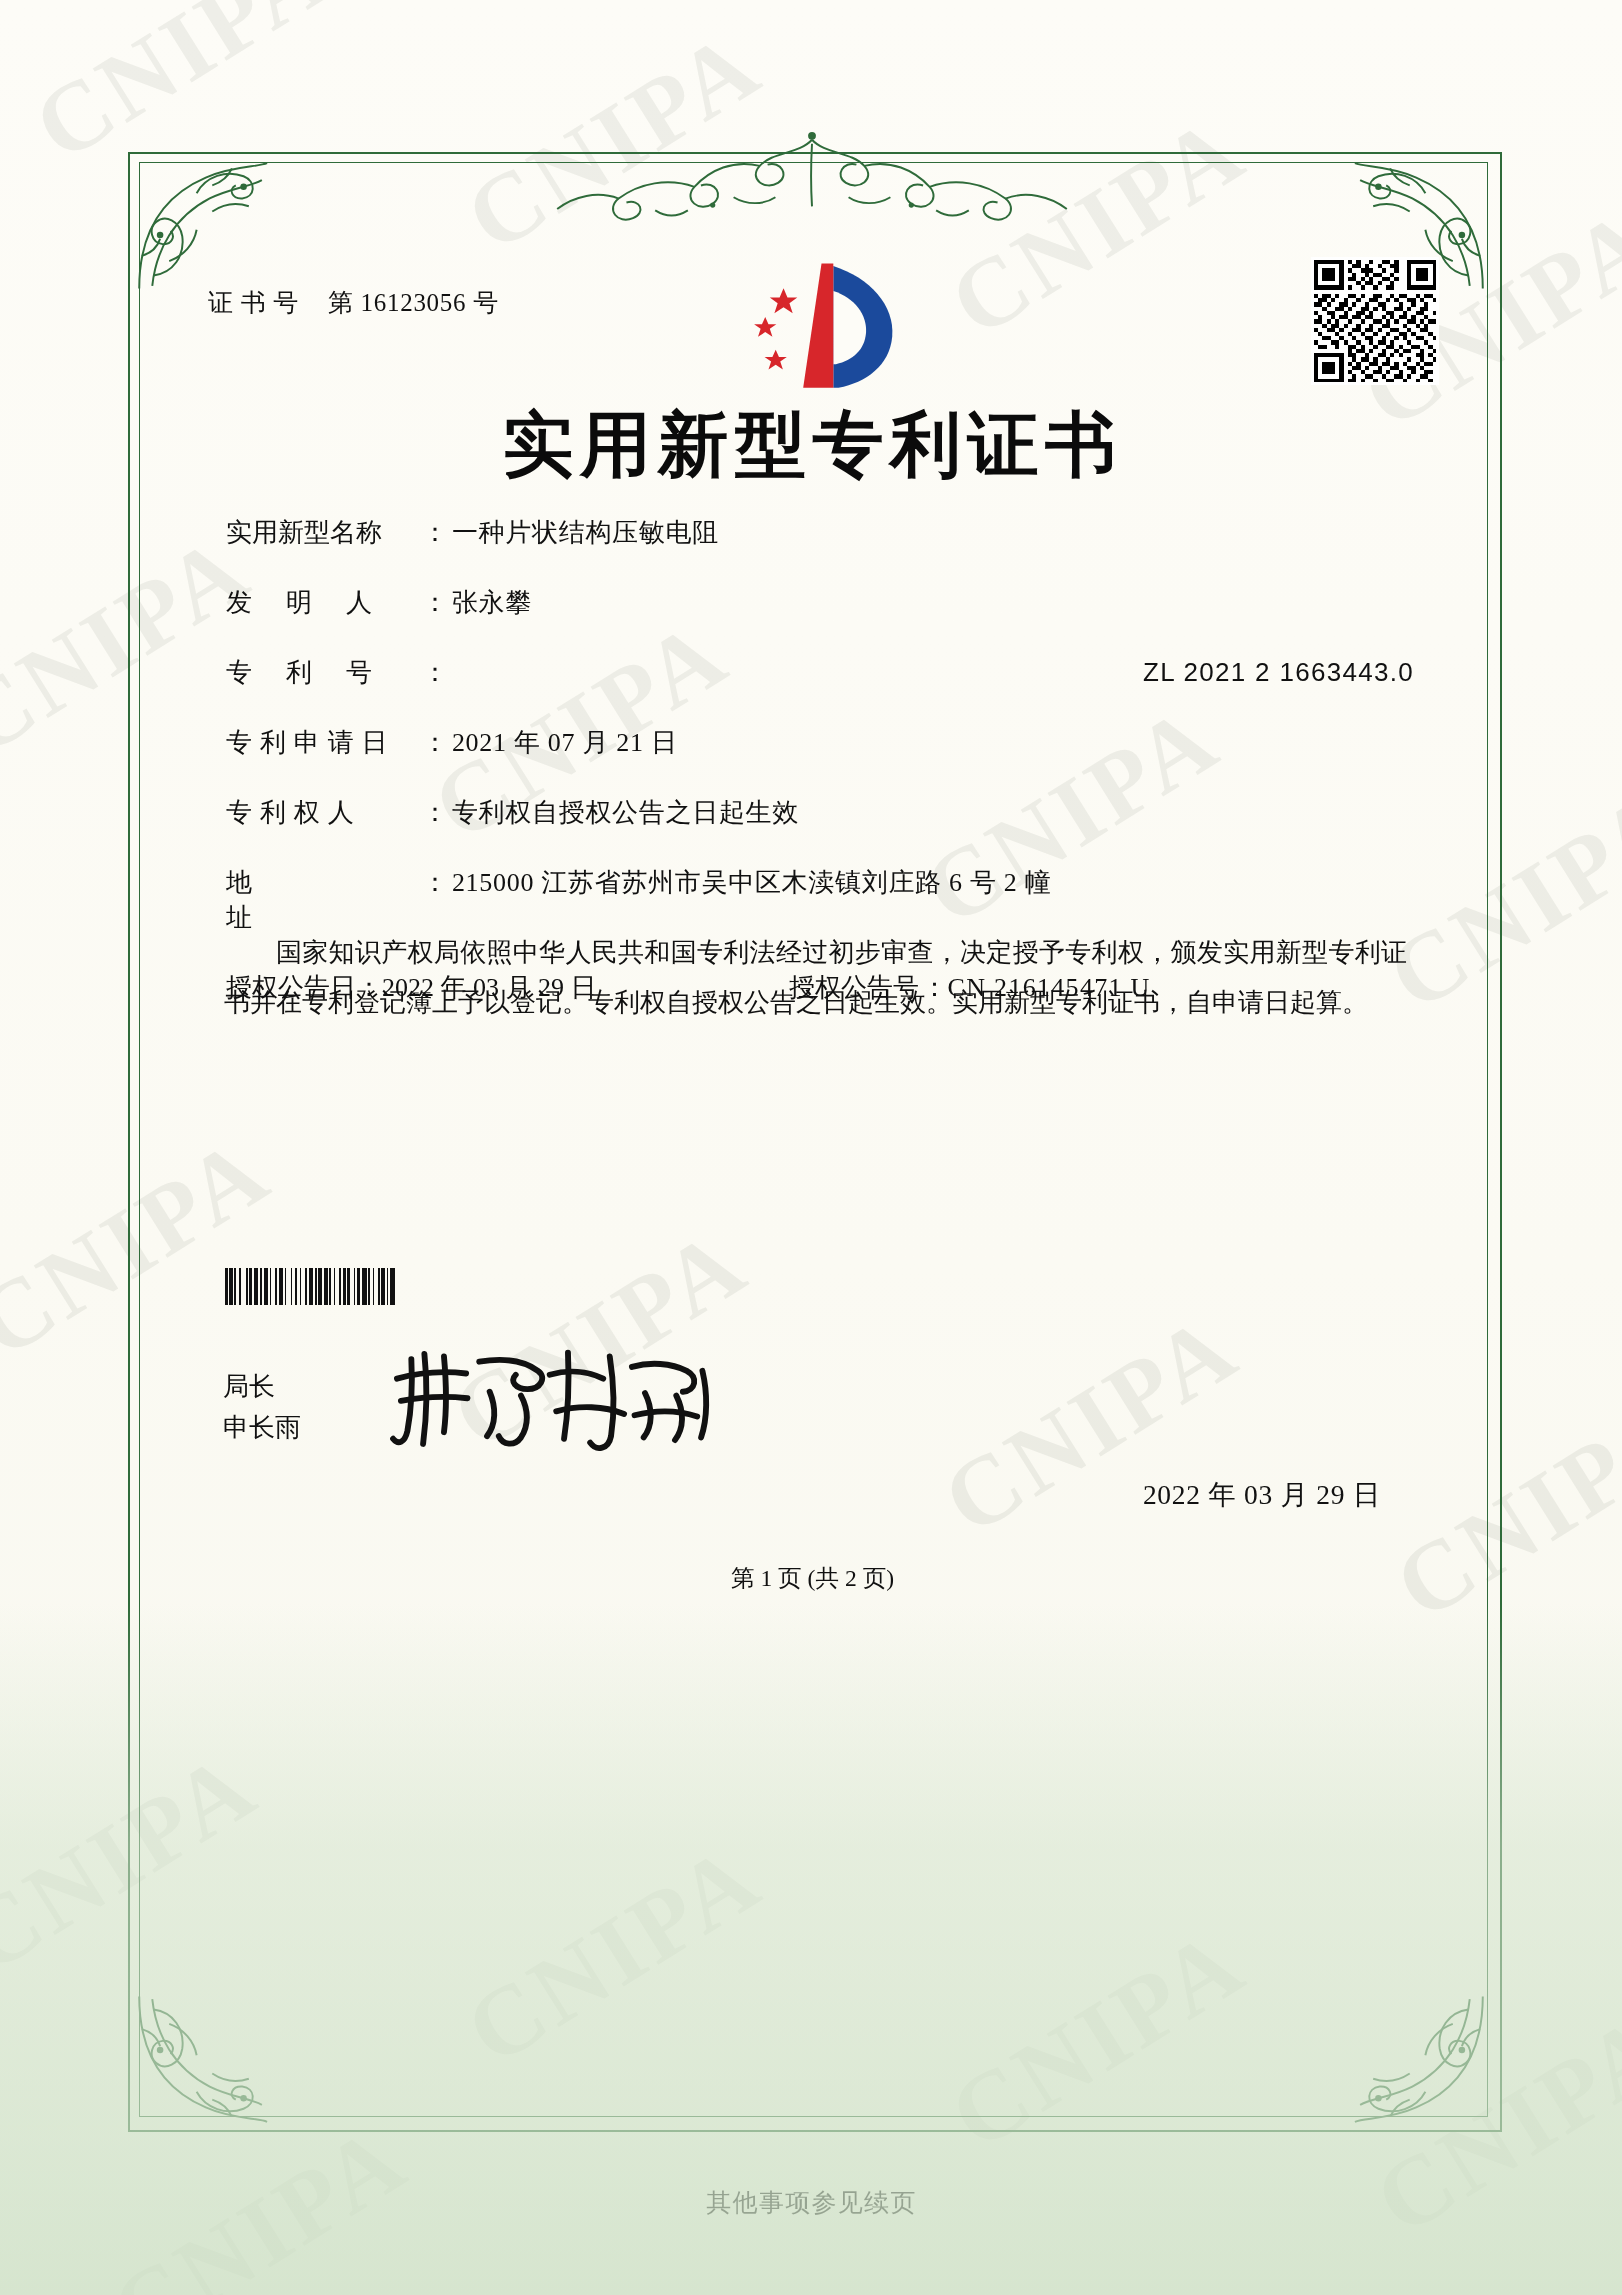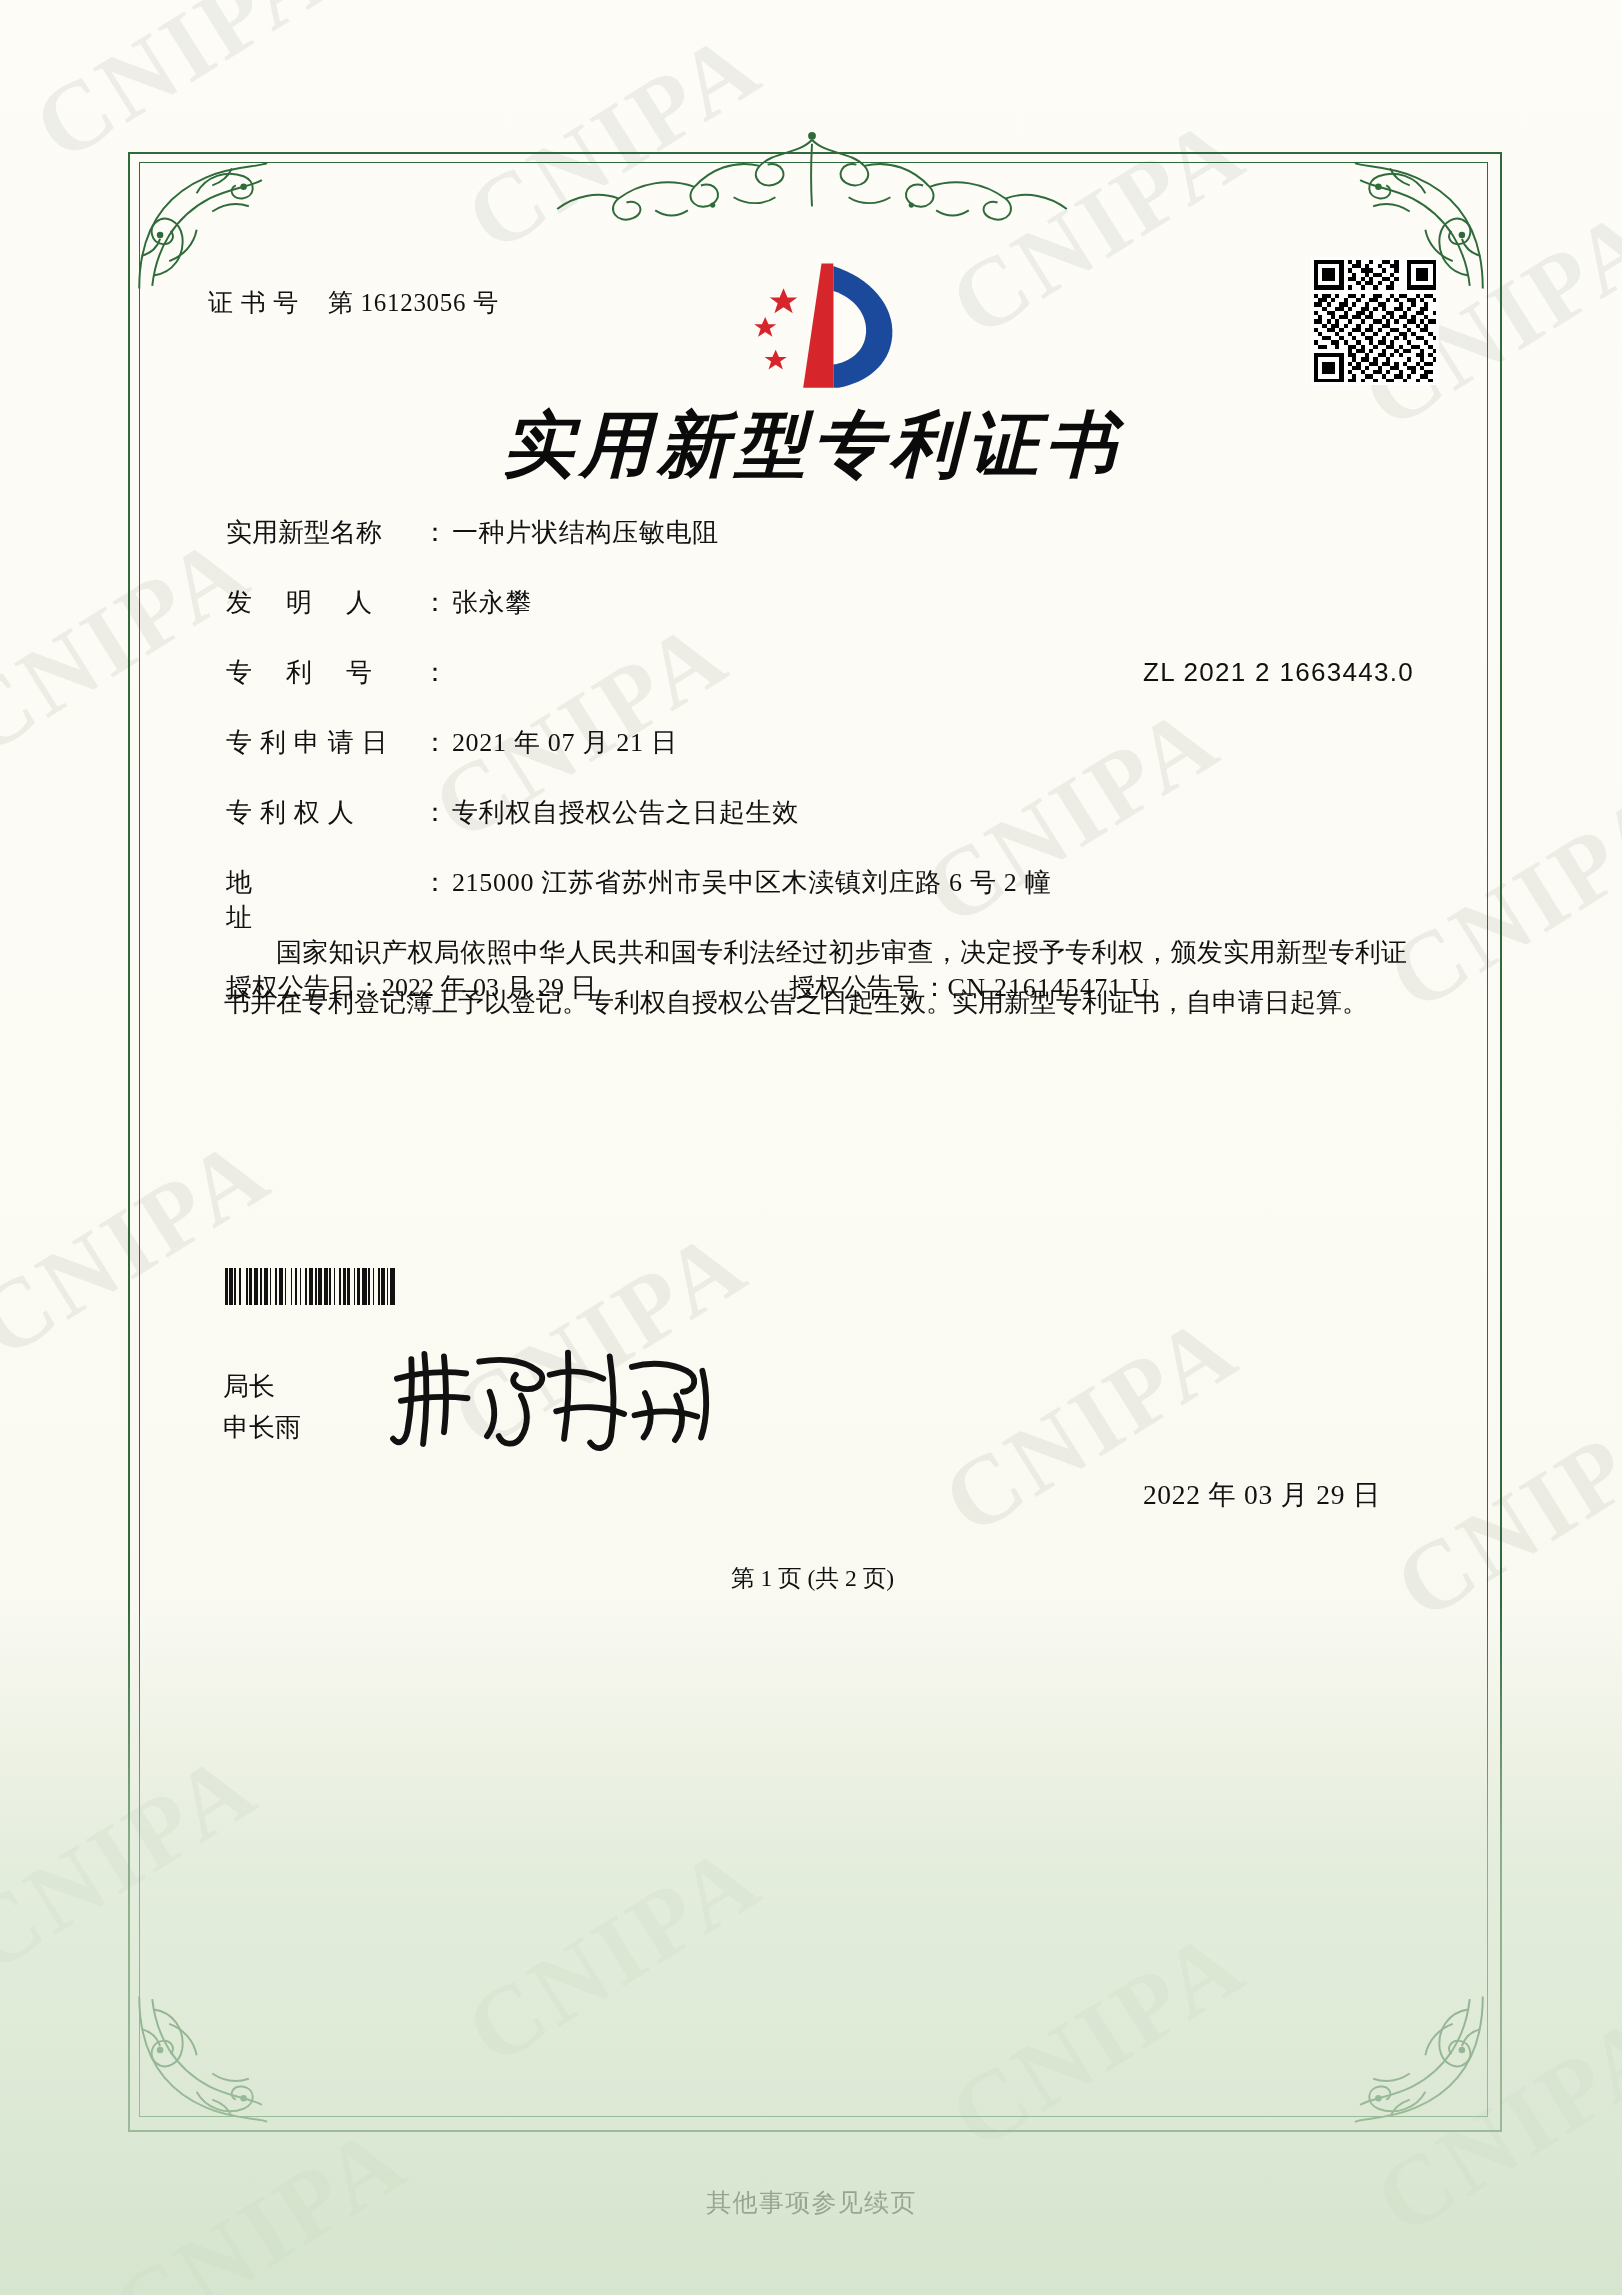--- a/index.html
+++ b/index.html
@@ -131,21 +131,20 @@
   .title {
     position: absolute;
     left: 0; right: 0;
     top: 236px;
     text-align: center;
     font-size: 71px;
     font-weight: bold;
     letter-spacing: 6.5px;
     color: #0b0b0b;
     font-family: "Liberation Serif", "DejaVu Serif", serif;
-    font-style: italic;
   }
 
   .fields {
     position: absolute;
     left: 87px;
     top: 353px;
     right: 72px;
   }
   .field-row {
     display: flex;

